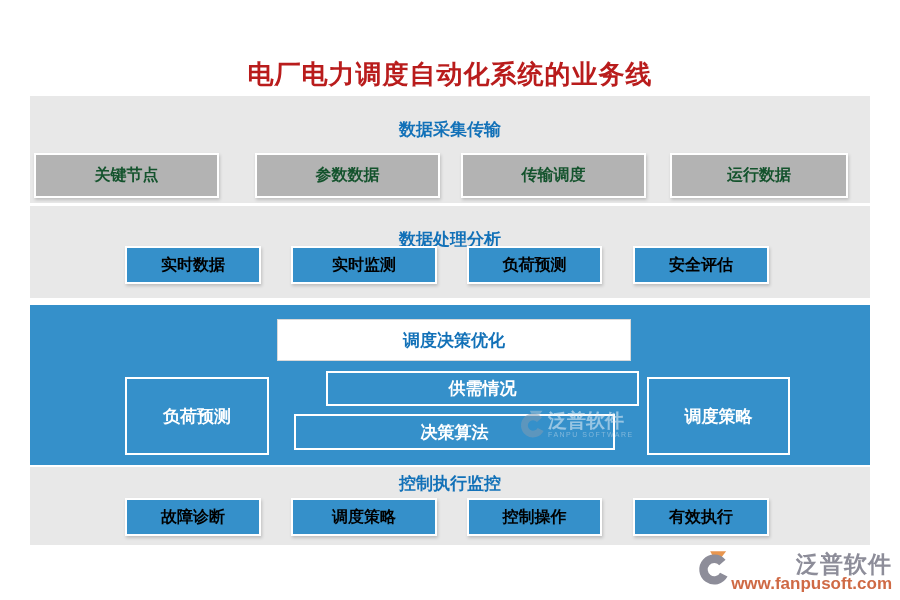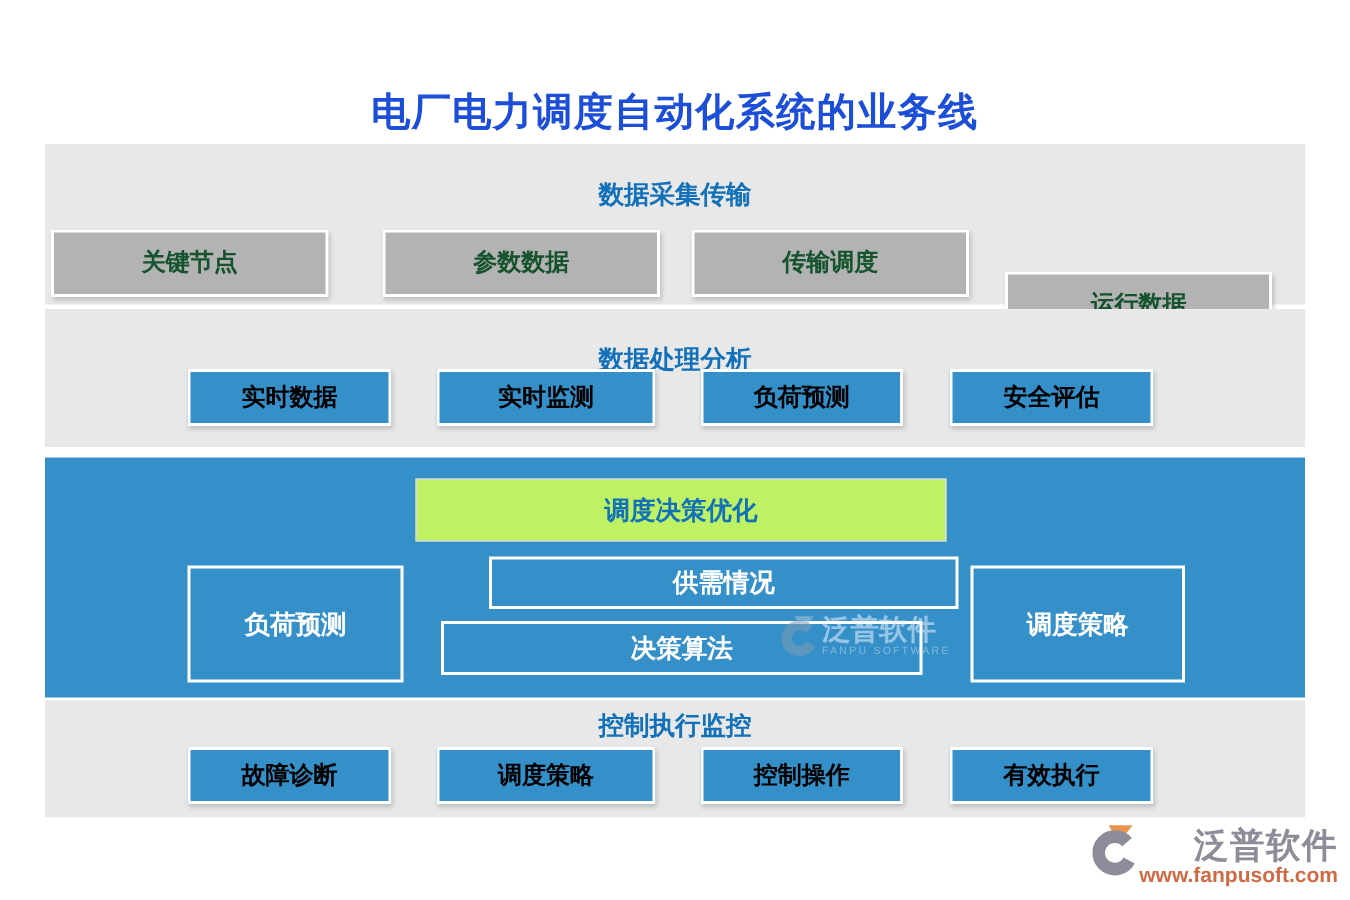--- a/index.html
+++ b/index.html
@@ -1,20 +1,20 @@
 <!DOCTYPE html>
 <html><head>
 <meta charset="utf-8">
 <style>
   * { margin:0; padding:0; box-sizing:border-box; }
   body { background:#ffffff; font-family:"Liberation Sans", sans-serif; }
   .canvas { position:relative; width:900px; height:600px; background:#ffffff; overflow:hidden; }
 
   .title { position:absolute; top:57px; left:0; width:900px; text-align:center;
-           font-size:26px; font-weight:700; color:#1d4ed8; letter-spacing:1px; }
+           font-size:26px; font-weight:700; color:#b91c1c; letter-spacing:1px; }
 
   .band { position:absolute; left:30px; width:840px; background:#e8e8e8; }
   #sec-collection { top:96px;  height:107px; }
   #sec-processing { top:206px; height:92px;  }
   #sec-decision   { top:305px; height:160px; background:#3590ca; }
   #sec-control    { top:467px; height:78px;padding-left:44px;  }
 
   .heading { position:absolute; left:0; width:100%; text-align:center;
              font-size:17px; font-weight:700; color:#1271b8; }
   #sec-collection .heading { top:22px; }
@@ -22,52 +22,52 @@
   #sec-control   .heading  { top:5px; }
 
   .chip { position:absolute; display:flex; align-items:center; justify-content:center;
           font-size:16px; font-weight:700; border:2px solid #ffffff;
           box-shadow:1px 2px 3px rgba(0,0,0,0.18); }
 
   .gray-chip { background:#b3b3b3; color:#14532d; top:57px; height:45px; }
   #sec-collection .c1 { left:4px;   width:185px; }
   #sec-collection .c2 { left:225px; width:185px; }
   #sec-collection .c3 { left:431px; width:185px; }
-  #sec-collection .c4 { left:640px; width:178px;margin-top:28px; }
+  #sec-collection .c4 { left:640px; width:178px; }
 
   .blue-chip { background:#3590ca; color:#000000; height:38px; }
   #sec-processing .blue-chip { top:40px; }
   #sec-control   .blue-chip  { top:31px; }
   .p1 { left:95px;  width:136px; }
   .p2 { left:261px; width:146px; }
   .p3 { left:437px; width:135px; }
   .p4 { left:603px; width:136px; }
 
   .decision-top { position:absolute; left:247px; top:14px; width:354px; height:42px;
-                  background:#bef264; border:1px solid #d9d9d9;
+                  background:#ffffff; border:1px solid #d9d9d9;
                   display:flex; align-items:center; justify-content:center;
                   font-size:17px; font-weight:700; color:#1271b8; }
   .outline-box { position:absolute; border:2px solid #ffffff; color:#ffffff;
                  display:flex; align-items:center; justify-content:center;
                  font-size:17px; font-weight:700; background:transparent; }
   .d-left  { left:95px;  top:72px;  width:144px; height:78px; }
   .d-mid-a { left:264px; top:66px;  width:313px; height:35px;margin-left:32px; }
   .d-mid-b { left:264px; top:109px; width:321px; height:36px; }
   .d-right { left:617px; top:72px;  width:143px; height:78px; }
 
   .watermark { position:absolute; left:490px; top:105px; display:flex; align-items:flex-start;
                gap:4px; opacity:0.55; pointer-events:none; }
   .wm-texts { display:flex; flex-direction:column; }
   .wm-name { font-size:19px; font-weight:700; color:#e8f1f8; line-height:21px; }
   .wm-sub  { font-size:7px; letter-spacing:1.5px; color:#bcd6e8; }
 
   .logo { position:absolute; right:8px; bottom:8px; display:flex; align-items:center; gap:3px; }
   .logo-texts { display:flex; flex-direction:column; align-items:flex-end; }
   .logo-name { font-size:23px; font-weight:600; color:#8d8d99; line-height:25px; letter-spacing:1px; }
-  .logo-url  { font-size:14px; font-weight:700; color:#cf6a45; line-height:14px; }
+  .logo-url  { font-size:17px; font-weight:700; color:#cf6a45; line-height:14px; }
 </style>
 </head>
 <body>
 
 <div class="canvas">
 
   <div class="title">电厂电力调度自动化系统的业务线</div>
 
   <section class="band" id="sec-collection">
     <div class="heading">数据采集传输</div>

